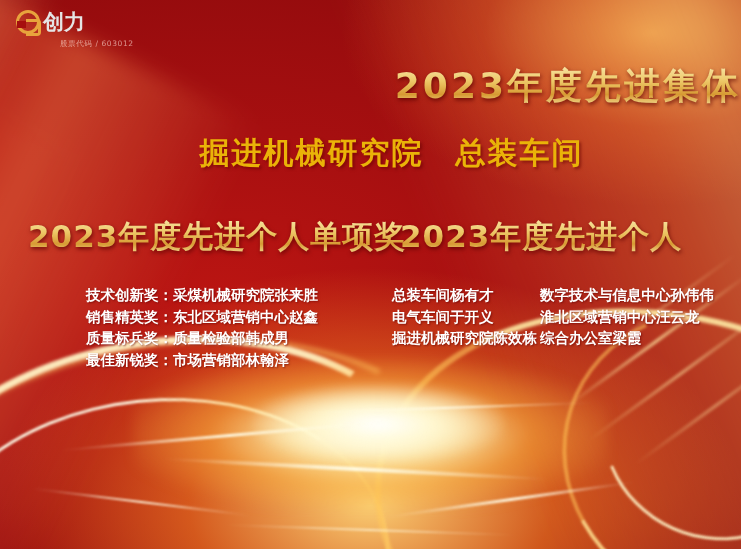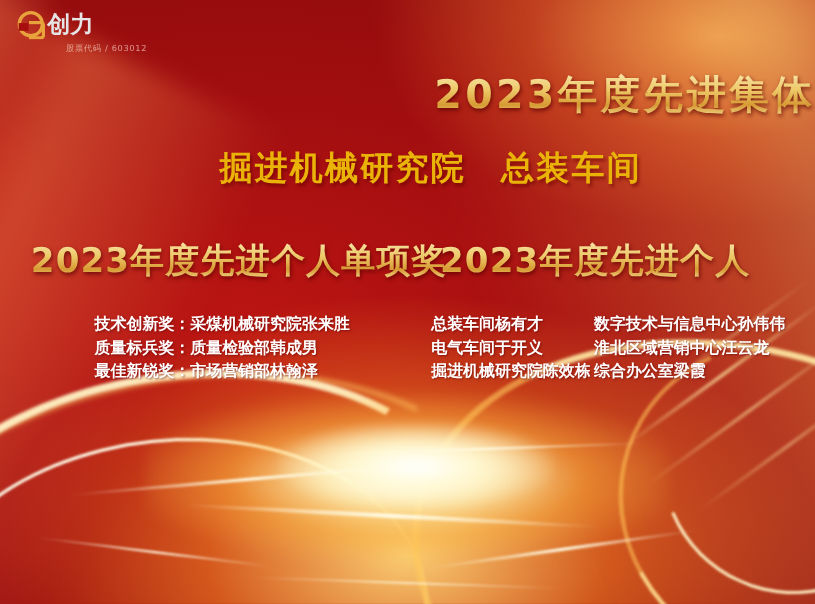--- a/index.html
+++ b/index.html
@@ -239,20 +239,21 @@
 
   <div class="sec-head sec-left gold-shadow">
     <span class="gold">2023年度先进个人单项奖</span>
   </div>
   <div class="sec-head sec-right gold-shadow">
     <span class="gold">2023年度先进个人</span>
   </div>
 
   <div class="list list-left">
     <span class="row"><span class="c1">技术创新奖：</span><span class="c2">采煤机械研究院张来胜</span></span>
+    <span class="row"><span class="c1">销售精英奖：</span><span class="c2">东北区域营销中心赵鑫</span></span>
     <span class="row"><span class="c1">质量标兵奖：</span><span class="c2">质量检验部韩成男</span></span>
     <span class="row"><span class="c1">最佳新锐奖：</span><span class="c2">市场营销部林翰泽</span></span>
   </div>
 
   <div class="list list-right">
     <span class="row"><span class="c1">总装车间杨有才</span><span class="c2">数字技术与信息中心孙伟伟</span></span>
     <span class="row"><span class="c1">电气车间于开义</span><span class="c2">淮北区域营销中心汪云龙</span></span>
     <span class="row"><span class="c1">掘进机械研究院陈效栋</span><span class="c2">综合办公室梁霞</span></span>
   </div>
 

